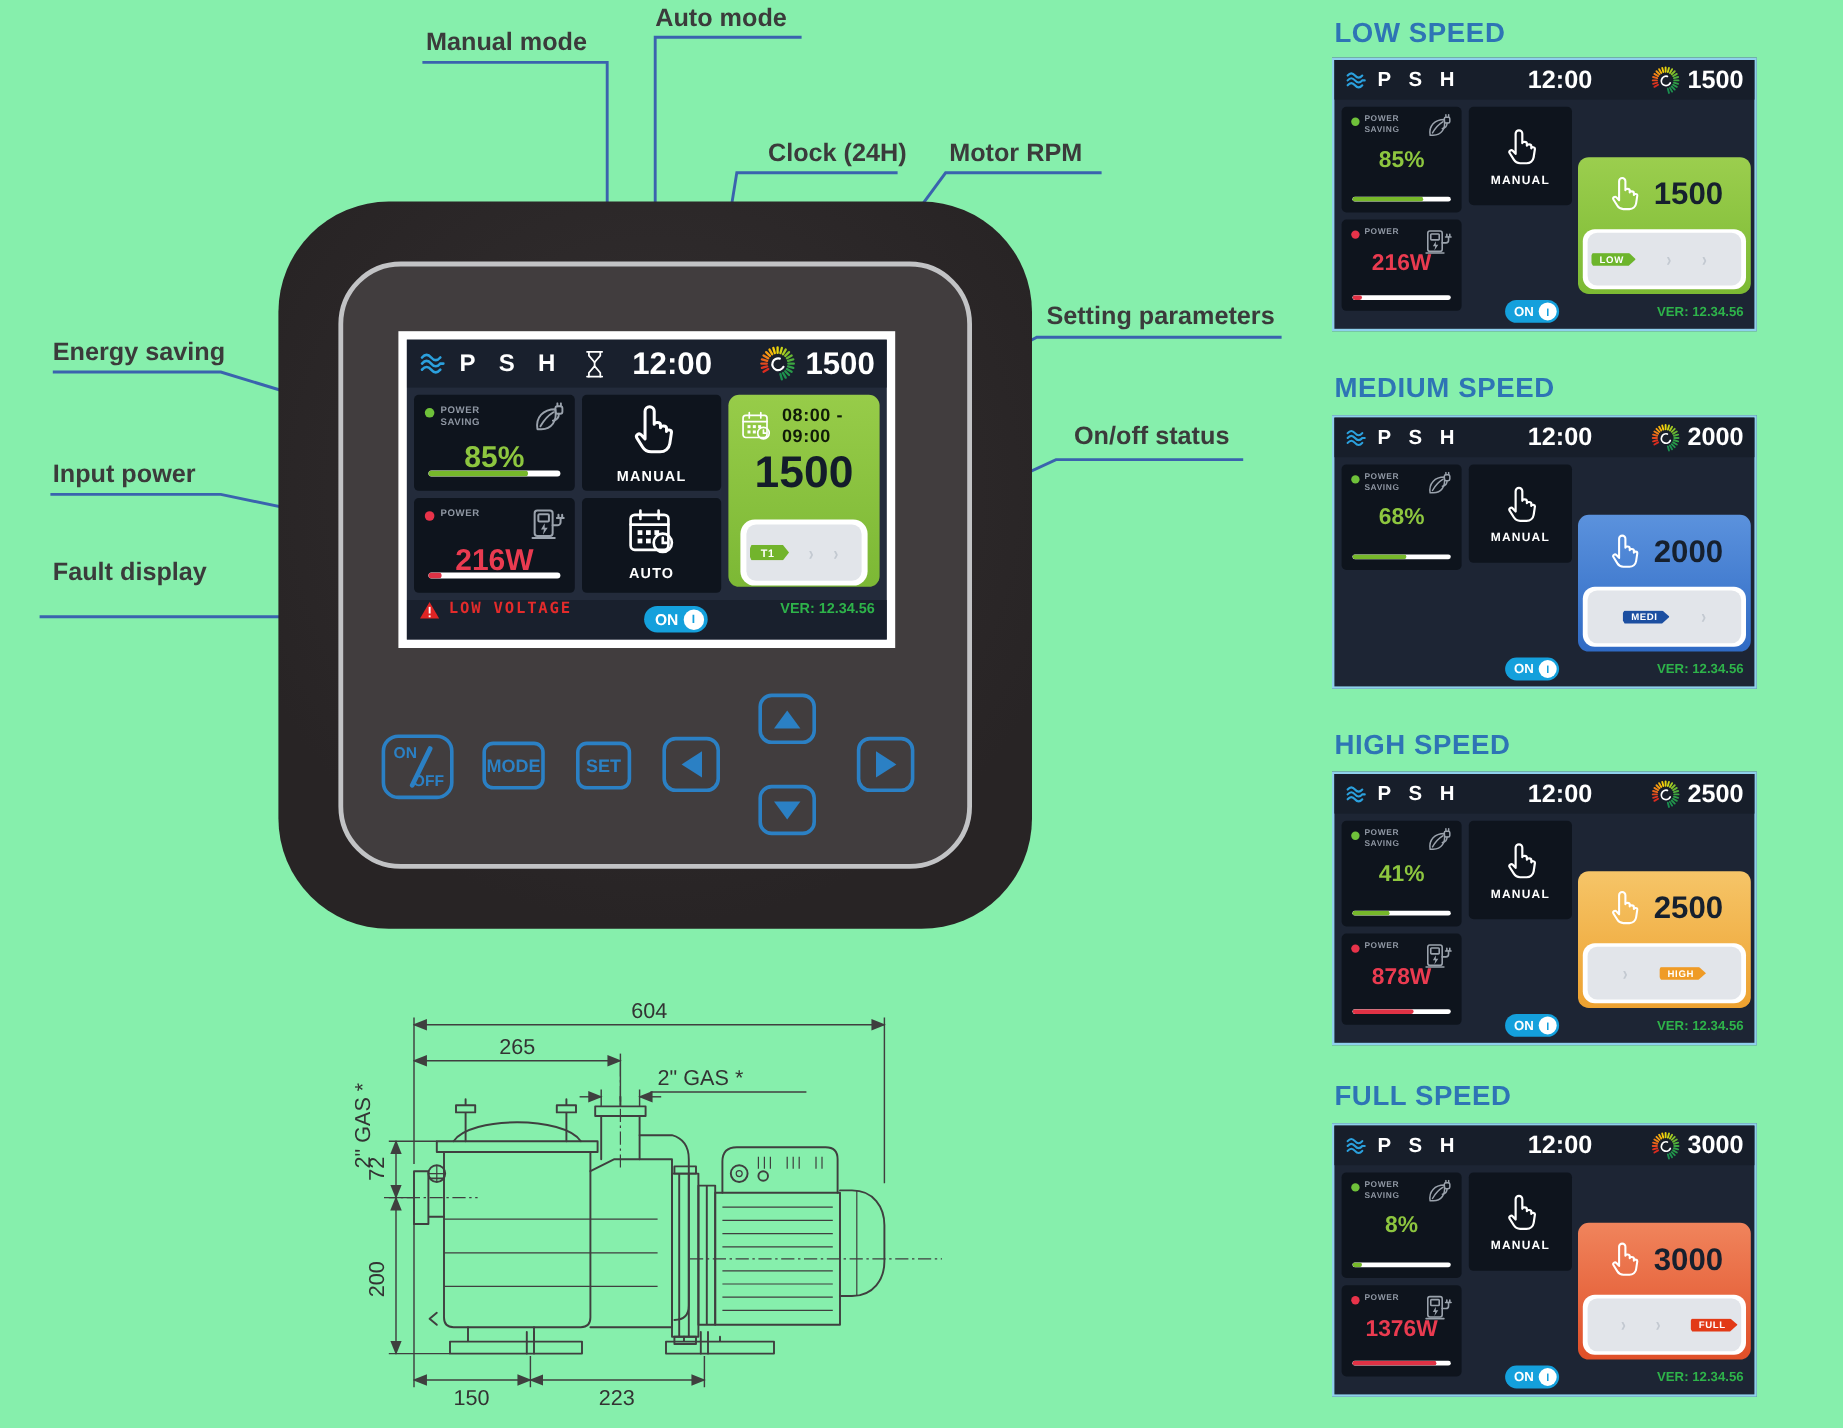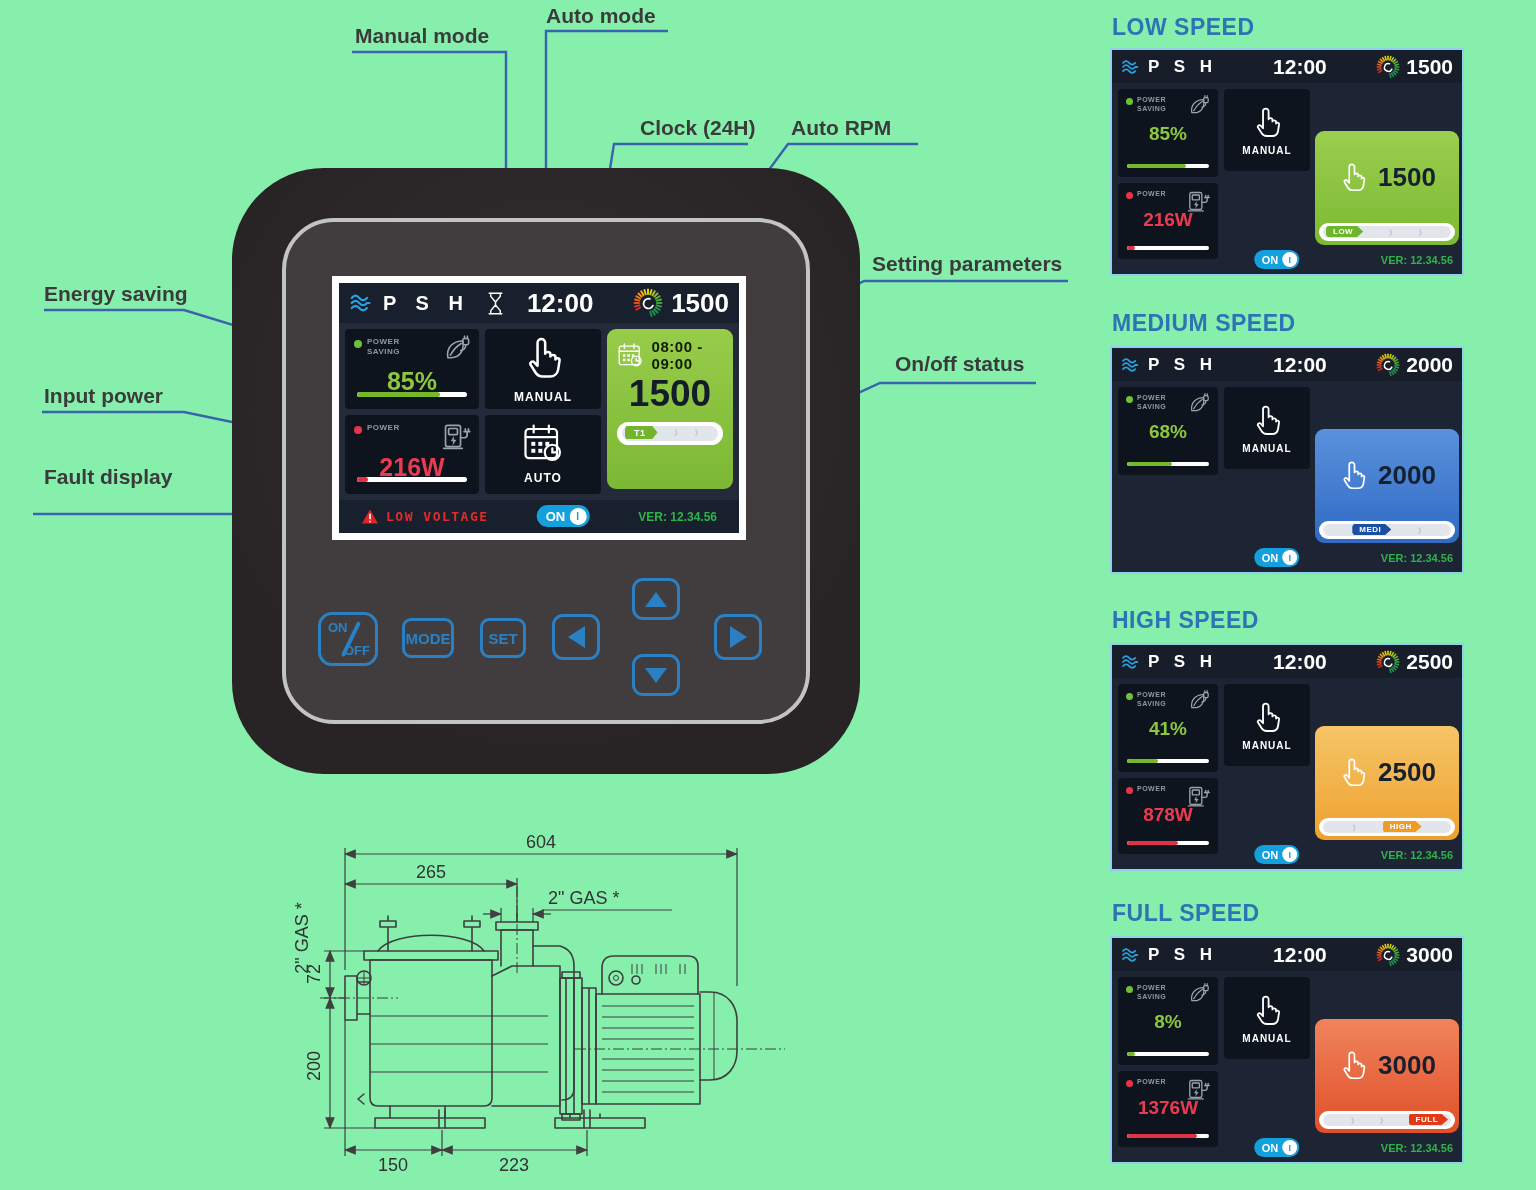--- a/index.html
+++ b/index.html
@@ -40,28 +40,28 @@
   .bar{position:absolute;left:12px;right:12px;bottom:12px;height:5px;background:#fff;border-radius:3px;overflow:hidden;}
   .fillbar{display:block;height:100%;border-radius:3px;}
   .fillbar.g{background:#76b82a}.fillbar.r{background:#e03245}
   .mtile{display:flex;flex-direction:column;align-items:center;justify-content:center;gap:8px;}
   .mlabel{color:#fff;font-size:12px;font-weight:bold;letter-spacing:1px;}
   .gcard{height:160px;border-radius:9px;background:linear-gradient(180deg,#97cc49,#7cb835);
          padding:9px 10px;box-sizing:border-box;}
   .grow{display:flex;align-items:center;color:#fff;}
   .gtime{font-size:15px;font-weight:bold;color:#101b08;margin-left:8px;letter-spacing:.5px;}
   .grpm{display:block;text-align:center;font-size:37px;font-weight:bold;color:#131c2a;margin-top:1px;}
-  .strip{background:#fff;border-radius:12px;padding:4px 5px;margin-top:7px;}
-  .track{height:15px;background:#e2e5ea;border-radius:8px;display:flex;align-items:flex-start;padding:0 3px;}
+  .strip{background:#fff;border-radius:12px;padding:4px 5px;margin-top:18px;}
+  .track{height:15px;background:#e2e5ea;border-radius:8px;display:flex;align-items:center;padding:16px 3px;}
   .pill{height:13px;color:#fff;font-size:9px;font-weight:bold;display:flex;align-items:center;
         justify-content:center;padding:0 12px 0 9px;letter-spacing:.5px;
         clip-path:polygon(4% 0,84% 0,100% 50%,84% 100%,4% 100%,0 78%,0 22%);background:#72b42c;}
   .chev{color:#c3c9d1;font-weight:bold;font-size:12px;transform:scaleY(1.35);line-height:1;}
   .sp{flex:1;}
-  .sfoot{height:33px;flex:none;background:#19202d;display:flex;align-items:center;padding:0 22px;position:relative;}
+  .sfoot{height:33px;flex:none;background:#19202d;display:flex;align-items:flex-start;padding:0 10px;position:relative;}
   .fault{color:#e42b2b;font-size:13px;font-weight:bold;letter-spacing:1.5px;margin-left:7px;
          font-family:"DejaVu Sans Mono",monospace;}
   .onpill{height:22px;background:#14a0dc;border-radius:12px;display:flex;align-items:center;
           padding:0 3px 0 9px;gap:4px;}
   .onpill b{color:#fff;font-size:13px;}
   .onpill i{width:17px;height:17px;border-radius:50%;background:#fff;color:#14a0dc;font-weight:bold;
             font-size:10px;display:flex;align-items:center;justify-content:center;}
   .onpill.abs{position:absolute;left:56%;top:5px;transform:translateX(-50%);}
   .ver{margin-left:auto;color:#2eb34a;font-size:12px;font-weight:bold;}
 
@@ -230,21 +230,21 @@
     <path d="M1068 281 H864 L714 362"></path>
     <path d="M1036 383 H880 L596 514"></path>
     <path d="M44 310 H184 L348 360"></path>
     <path d="M42 412 H184 L348 446"></path>
     <path d="M33 514 H344"></path>
   </svg>
 
   <div class="callout" style="left:355px;top:24px">Manual mode</div>
   <div class="callout" style="left:546px;top:4px">Auto mode</div>
   <div class="callout" style="left:640px;top:116px">Clock (24H)</div>
-  <div class="callout" style="left:791px;top:116px">Auto RPM</div>
+  <div class="callout" style="left:791px;top:116px">Motor RPM</div>
   <div class="callout" style="left:872px;top:252px">Setting parameters</div>
   <div class="callout" style="left:895px;top:352px">On/off status</div>
   <div class="callout" style="left:44px;top:282px">Energy saving</div>
   <div class="callout" style="left:44px;top:384px">Input power</div>
   <div class="callout" style="left:44px;top:465px">Fault display</div>
 
   <div class="device">
     <div class="bezel"></div>
 
     <div class="screen">

